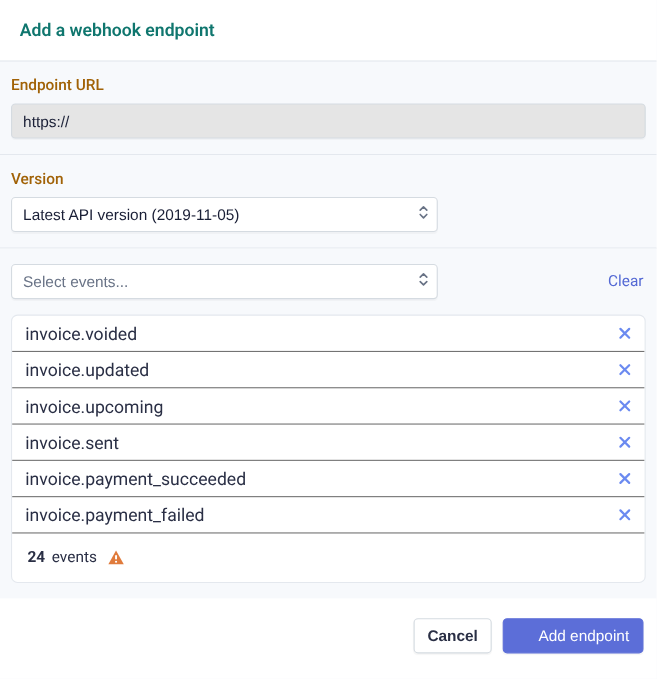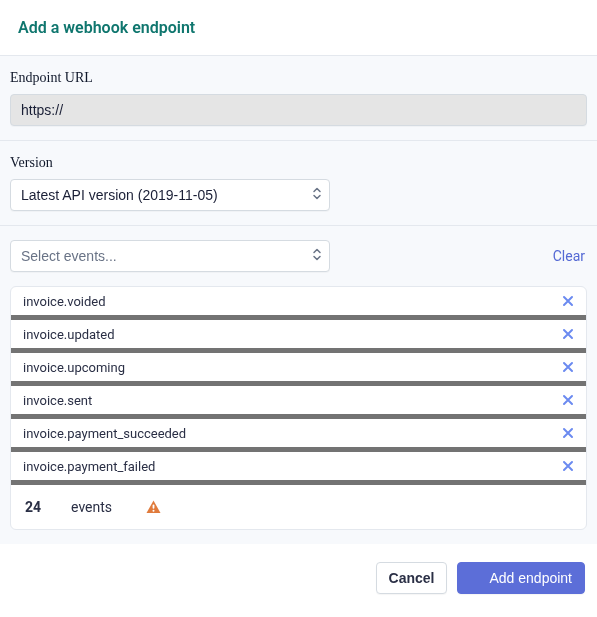--- a/index.html
+++ b/index.html
@@ -24,40 +24,39 @@
       border-top: 1px solid #e4e8ee;
       border-bottom: 1px solid #e4e8ee;
       padding: 14px 10px 14px 10px;
     }
     .section + .section {
       border-top: none;
     }
     .section-label {
       font-size: 14px;
       font-weight: 500;
-      color: #0f172a;
+      color: #a16207;
       margin-bottom: 8px;
       padding-left: 0;
-      font-family: Liberation Serif, serif;
     }
     .input {
       width: 100%;
       height: 32px;
       background: #e5e5e5;
       border: 1px solid #d5dbe1;
       border-radius: 4px;
       padding: 0 10px;
       font-size: 14px;
       color: #1a1f36;
       outline: none;
       box-shadow: 0 1px 1px rgba(0,0,0,0.03);
     }
     .select-wrap {
       position: relative;
-      width: 320px;
+      width: 388px;
     }
     .select {
       width: 100%;
       height: 32px;
       background: #fff;
       border: 1px solid #d5dbe1;
       border-radius: 4px;
       padding: 0 28px 0 10px;
       font-size: 14px;
       color: #1a1f36;
@@ -96,42 +95,41 @@
       border: 1px solid #e4e8ee;
       border-radius: 6px;
       background: #fff;
       overflow: hidden;
     }
     .event-row {
       display: flex;
       align-items: center;
       height: 33px;
       padding: 0 12px;
-      border-bottom: 5px solid #737373;
-      font-size: 13px;
+      border-bottom: 1px solid #737373;
+      font-size: 16px;
       color: #2a2f45;
     }
     .event-row:last-child {
       border-bottom: none;
     }
     .remove-icon {
       margin-left: auto;
       color: #6b8af0;
       cursor: pointer;
       display: flex;
       align-items: center;
     }
     .summary-row {
       display: flex;
       align-items: center;
       height: 44px;
       padding: 0 14px;
       font-size: 14px;
       color: #2a2f45;
-      gap: 24px;
     }
     .summary-count {
       font-weight: 700;
       margin-right: 6px;
     }
     .warn-icon {
       margin-left: 10px;
       color: #e07b3c;
       display: flex;
       align-items: center;

